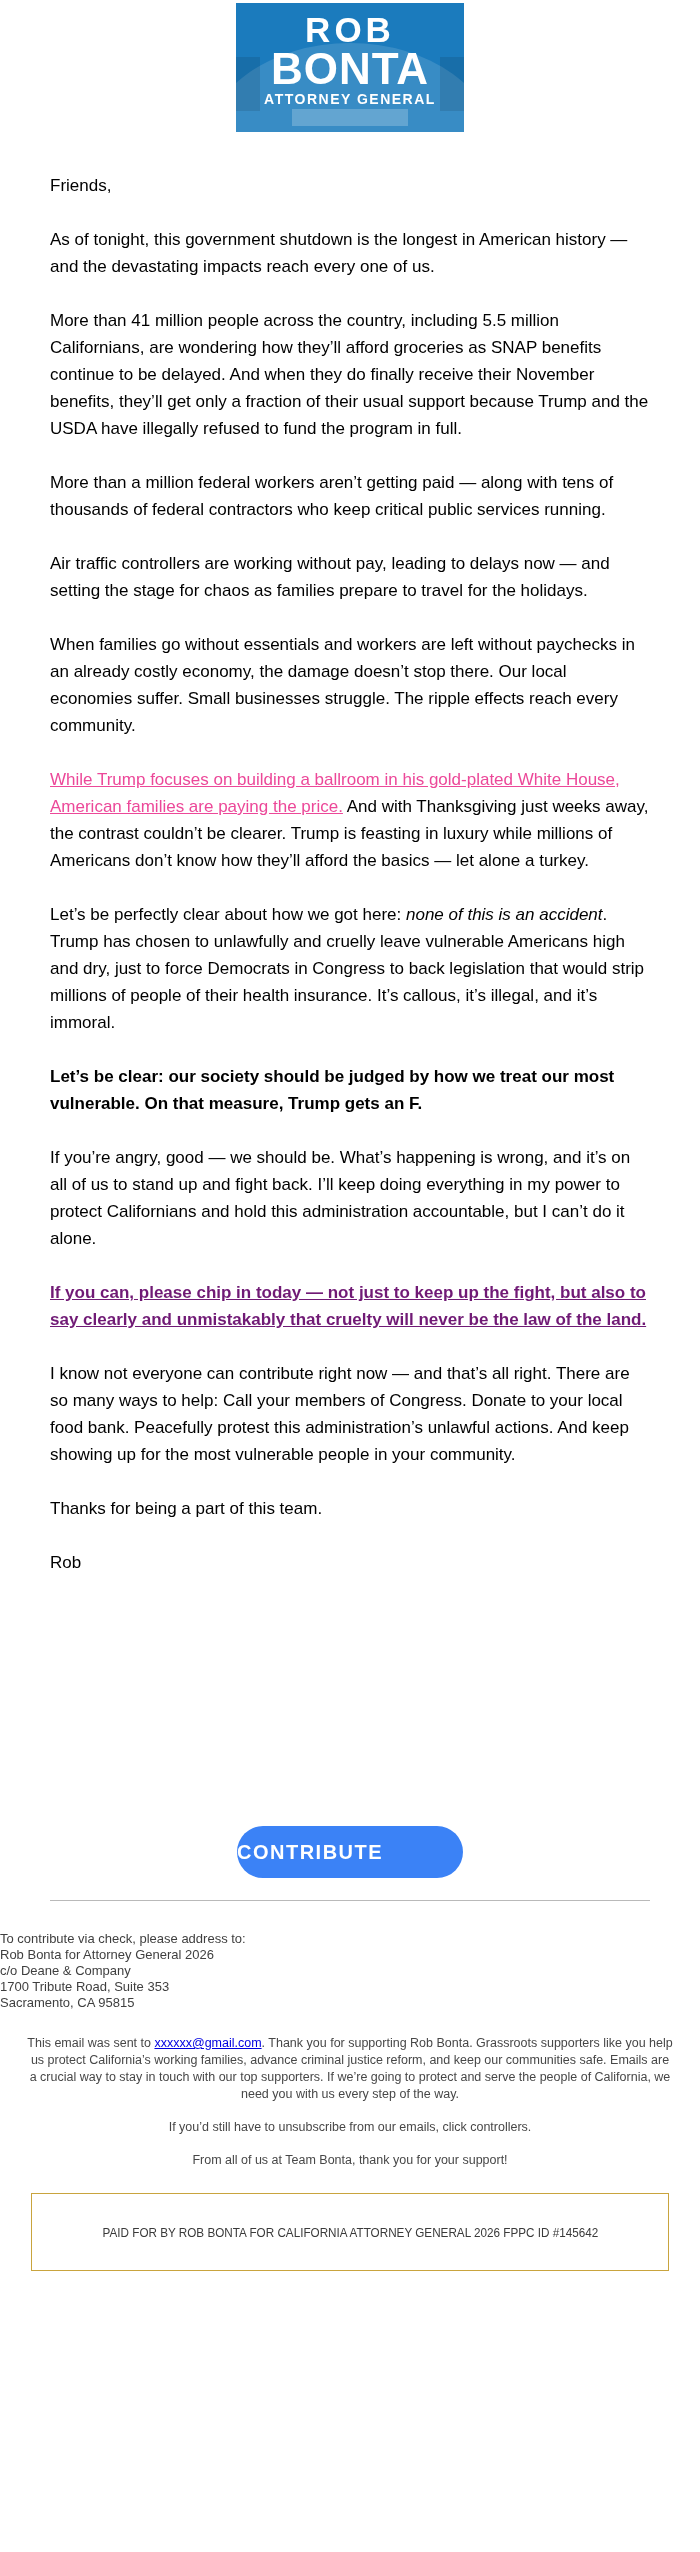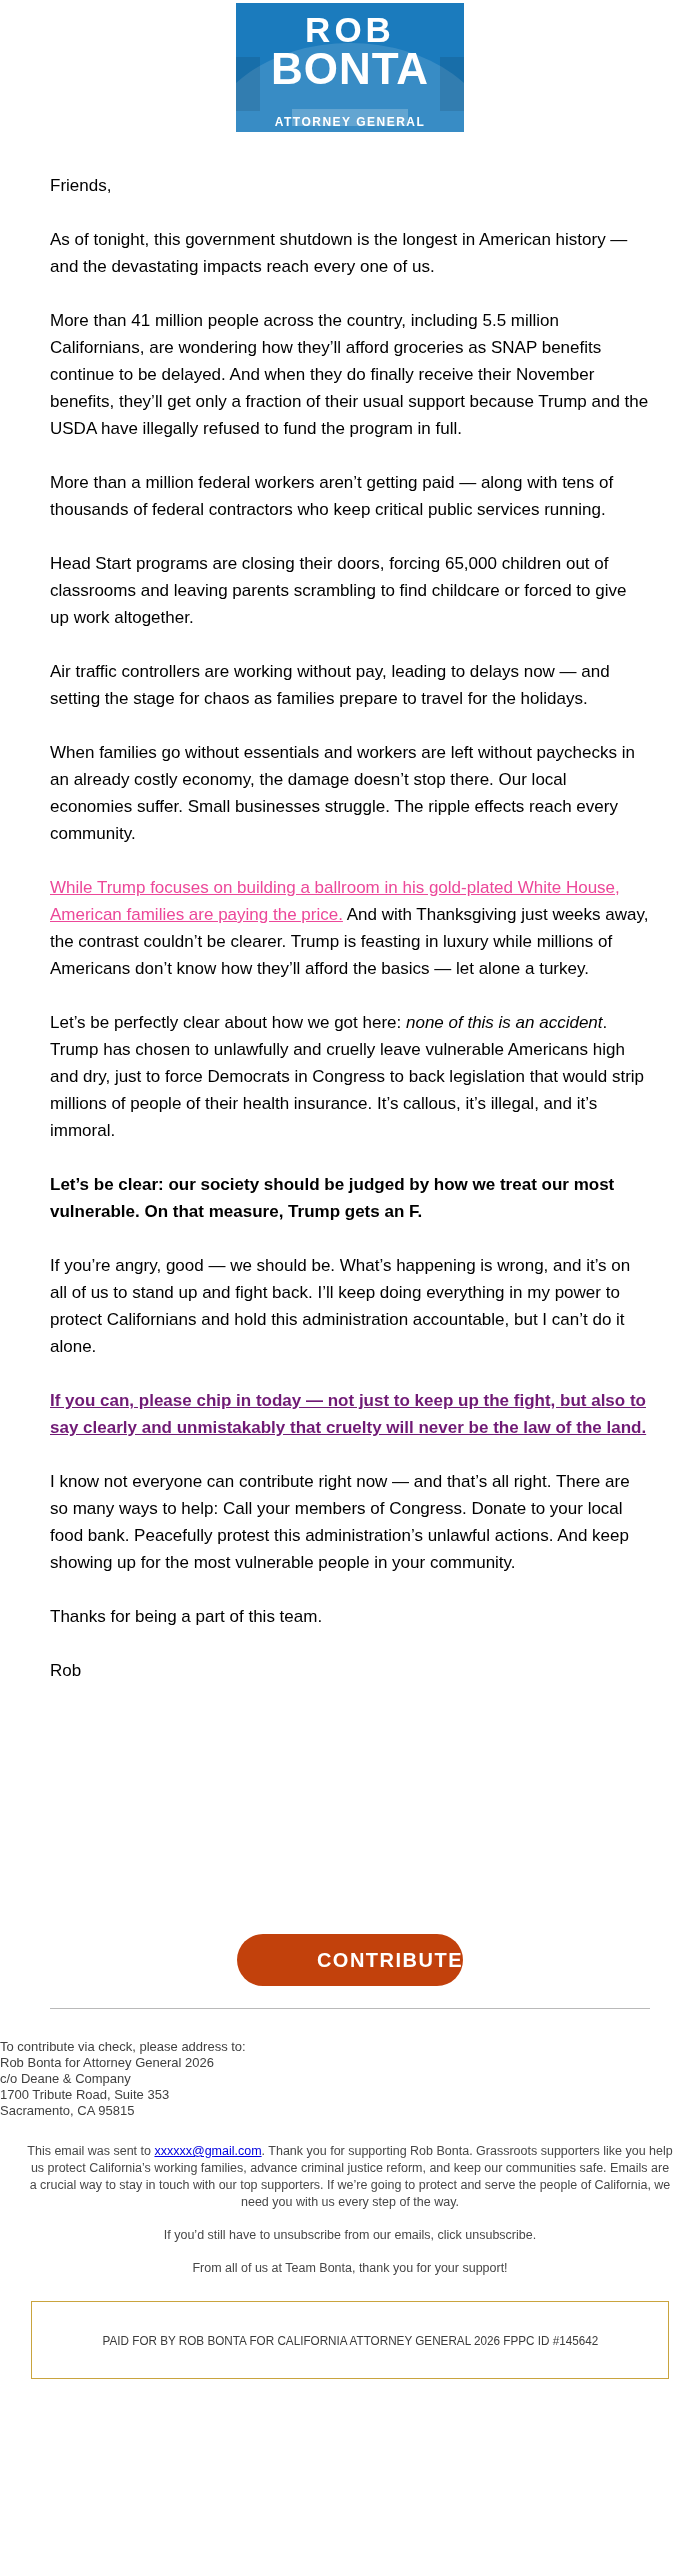--- a/index.html
+++ b/index.html
@@ -36,21 +36,21 @@
   .logo-side.right { right: 0; }
   .logo-bottombar {
     position: absolute;
     bottom: 6px; left: 50%;
     transform: translateX(-50%);
     width: 116px; height: 17px;
     background: rgba(255,255,255,0.22);
   }
   .logo-rob   { position: relative; margin-top: 9px;  font-size: 35px; font-weight: bold; color: #fff; letter-spacing: 4px; line-height: 1; }
   .logo-bonta { position: relative; font-size: 44px; font-weight: bold; color: #fff; letter-spacing: 1px; line-height: 1.0; }
-  .logo-ag    { position: relative; margin-top: 24px; font-size: 12px; font-weight: bold; color: #fff; letter-spacing: 1.5px; }
+  .logo-ag    { position: relative; margin-top: 0; font-size: 14px; font-weight: bold; color: #fff; letter-spacing: 1.5px; }
 
   
   .content {
     padding: 40px 50px 0 50px;
     font-size: 17px;
     line-height: 27px;
     color: #000;
   }
   .content p { margin: 0 0 27px 0; }
   .dark-underline-link { color: #ec4899; text-decoration: underline; cursor: pointer; }
@@ -63,26 +63,26 @@
   .bold-para { font-weight: bold; }
 
   
   .cta-wrap { margin-top: 250px; text-align: center; }
   .contribute-btn {
     display: inline-block;
     width: 226px;
     height: 52px;
     line-height: 52px;
     border-radius: 26px;
-    background: #c2410c;
+    background: #3b82f6;
     color: #ffffff;
     font-weight: bold;
     font-size: 20px;
     letter-spacing: 1.5px;
-    text-align: right;
+    text-align: left;
     border: none;
     cursor: pointer;
     font-family: "Liberation Sans", sans-serif;
   }
 
   
   .divider {
     border: none;
     border-top: 1px solid #B9B9B9;
     width: 600px;
@@ -140,21 +140,20 @@
     <div class="logo-rob">ROB</div>
     <div class="logo-bonta">BONTA</div>
     <div class="logo-ag">ATTORNEY GENERAL</div>
   </div>
 
   <div class="content">
     <p>Friends,</p>
     <p>As of tonight, this government shutdown is the longest in American history — and the devastating impacts reach every one of us.</p>
     <p>More than 41 million people across the country, including 5.5 million Californians, are wondering how they’ll afford groceries as SNAP benefits continue to be delayed. And when they do finally receive their November benefits, they’ll get only a fraction of their usual support because Trump and the USDA have illegally refused to fund the program in full.</p>
     <p>More than a million federal workers aren’t getting paid — along with tens of thousands of federal contractors who keep critical public services running.</p>
-    <p>Head Start programs are closing their doors, forcing 65,000 children out of classrooms and leaving parents scrambling to find childcare or forced to give up work altogether.</p>
     <p>Air traffic controllers are working without pay, leading to delays now — and setting the stage for chaos as families prepare to travel for the holidays.</p>
     <p>When families go without essentials and workers are left without paychecks in an already costly economy, the damage doesn’t stop there. Our local economies suffer. Small businesses struggle. The ripple effects reach every community.</p>
     <p><span class="dark-underline-link">While Trump focuses on building a ballroom in his gold-plated White House, American families are paying the price.</span><span> And with Thanksgiving just weeks away, the contrast couldn’t be clearer. Trump is feasting in luxury while millions of Americans don’t know how they’ll afford the basics — let alone a turkey.</span></p>
     <p><span>Let’s be perfectly clear about how we got here: </span><em>none of this is an accident</em><span>. Trump has chosen to unlawfully and cruelly leave vulnerable Americans high and dry, just to force Democrats in Congress to back legislation that would strip millions of people of their health insurance. It’s callous, it’s illegal, and it’s immoral.</span></p>
     <p class="bold-para">Let’s be clear: our society should be judged by how we treat our most vulnerable. On that measure, Trump gets an F.</p>
     <p>If you’re angry, good — we should be. What’s happening is wrong, and it’s on all of us to stand up and fight back. I’ll keep doing everything in my power to protect Californians and hold this administration accountable, but I can’t do it alone.</p>
     <p><span class="chip-link">If you can, please chip in today — not just to keep up the fight, but also to say clearly and unmistakably that cruelty will never be the law of the land.</span></p>
     <p>I know not everyone can contribute right now — and that’s all right. There are so many ways to help: Call your members of Congress. Donate to your local food bank. Peacefully protest this administration’s unlawful actions. And keep showing up for the most vulnerable people in your community.</p>
     <p>Thanks for being a part of this team.</p>
     <p>Rob</p>
@@ -172,21 +171,21 @@
     <div>c/o Deane &amp; Company</div>
     <div>1700 Tribute Road, Suite 353</div>
     <div>Sacramento, CA 95815</div>
   </div>
 
   <div class="fine-print">
     <span>This email was sent to </span><span class="email-link">xxxxxx@gmail.com</span><span>. Thank you for supporting Rob Bonta. Grassroots supporters like you help us protect California’s working families, advance criminal justice reform, and keep our communities safe. Emails are a crucial way to stay in touch with our top supporters. If we’re going to protect and serve the people of California, we need you with us every step of the way.</span>
   </div>
 
   <div class="unsub-line">
-    <span>If you’d still have to unsubscribe from our emails, click </span><span>unsubscribe.</span>
+    <span>If you’d still have to unsubscribe from our emails, click </span><span>controllers.</span>
   </div>
 
   <div class="thanks-line">From all of us at Team Bonta, thank you for your support!</div>
 
   <div class="disclaimer-box">
     <span class="disclaimer-text">PAID FOR BY ROB BONTA FOR CALIFORNIA ATTORNEY GENERAL 2026 FPPC ID #145642</span>
   </div>
 
 </div>
 

